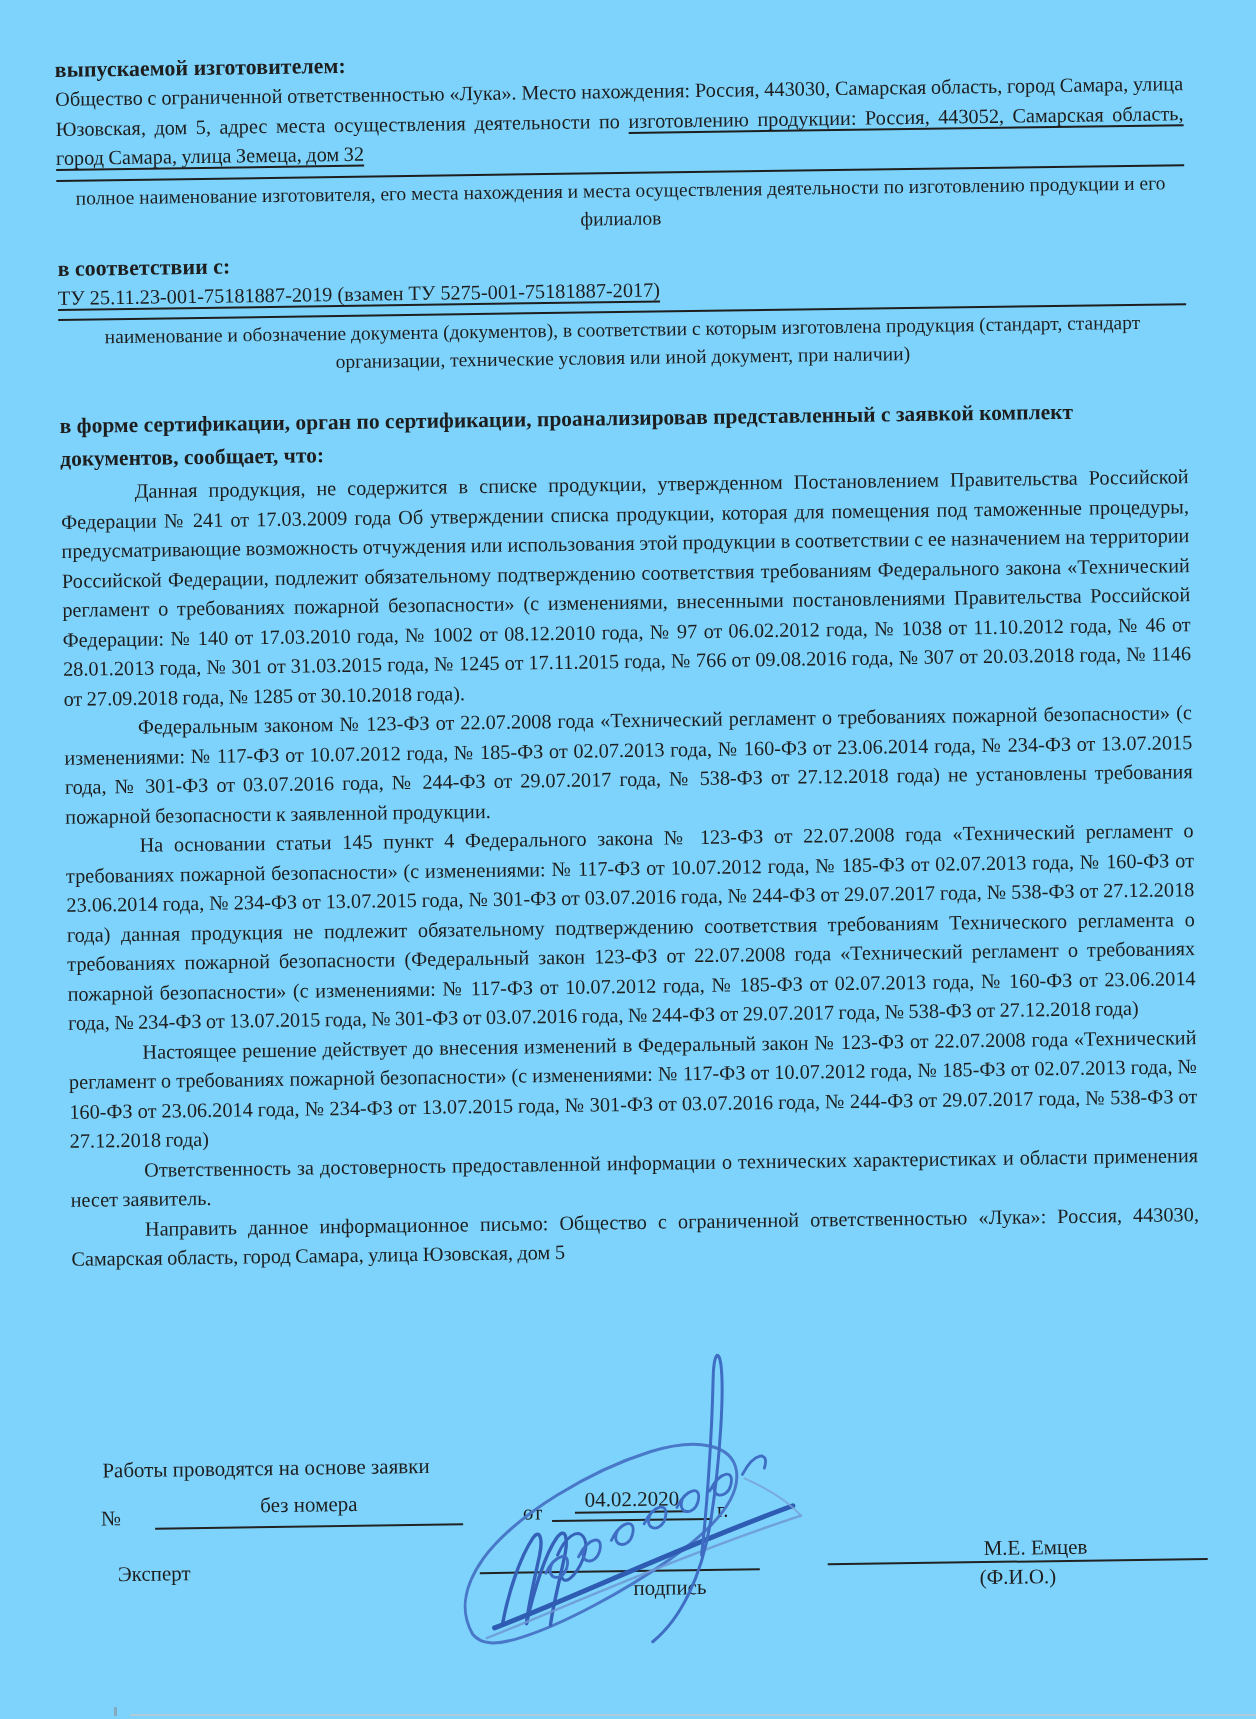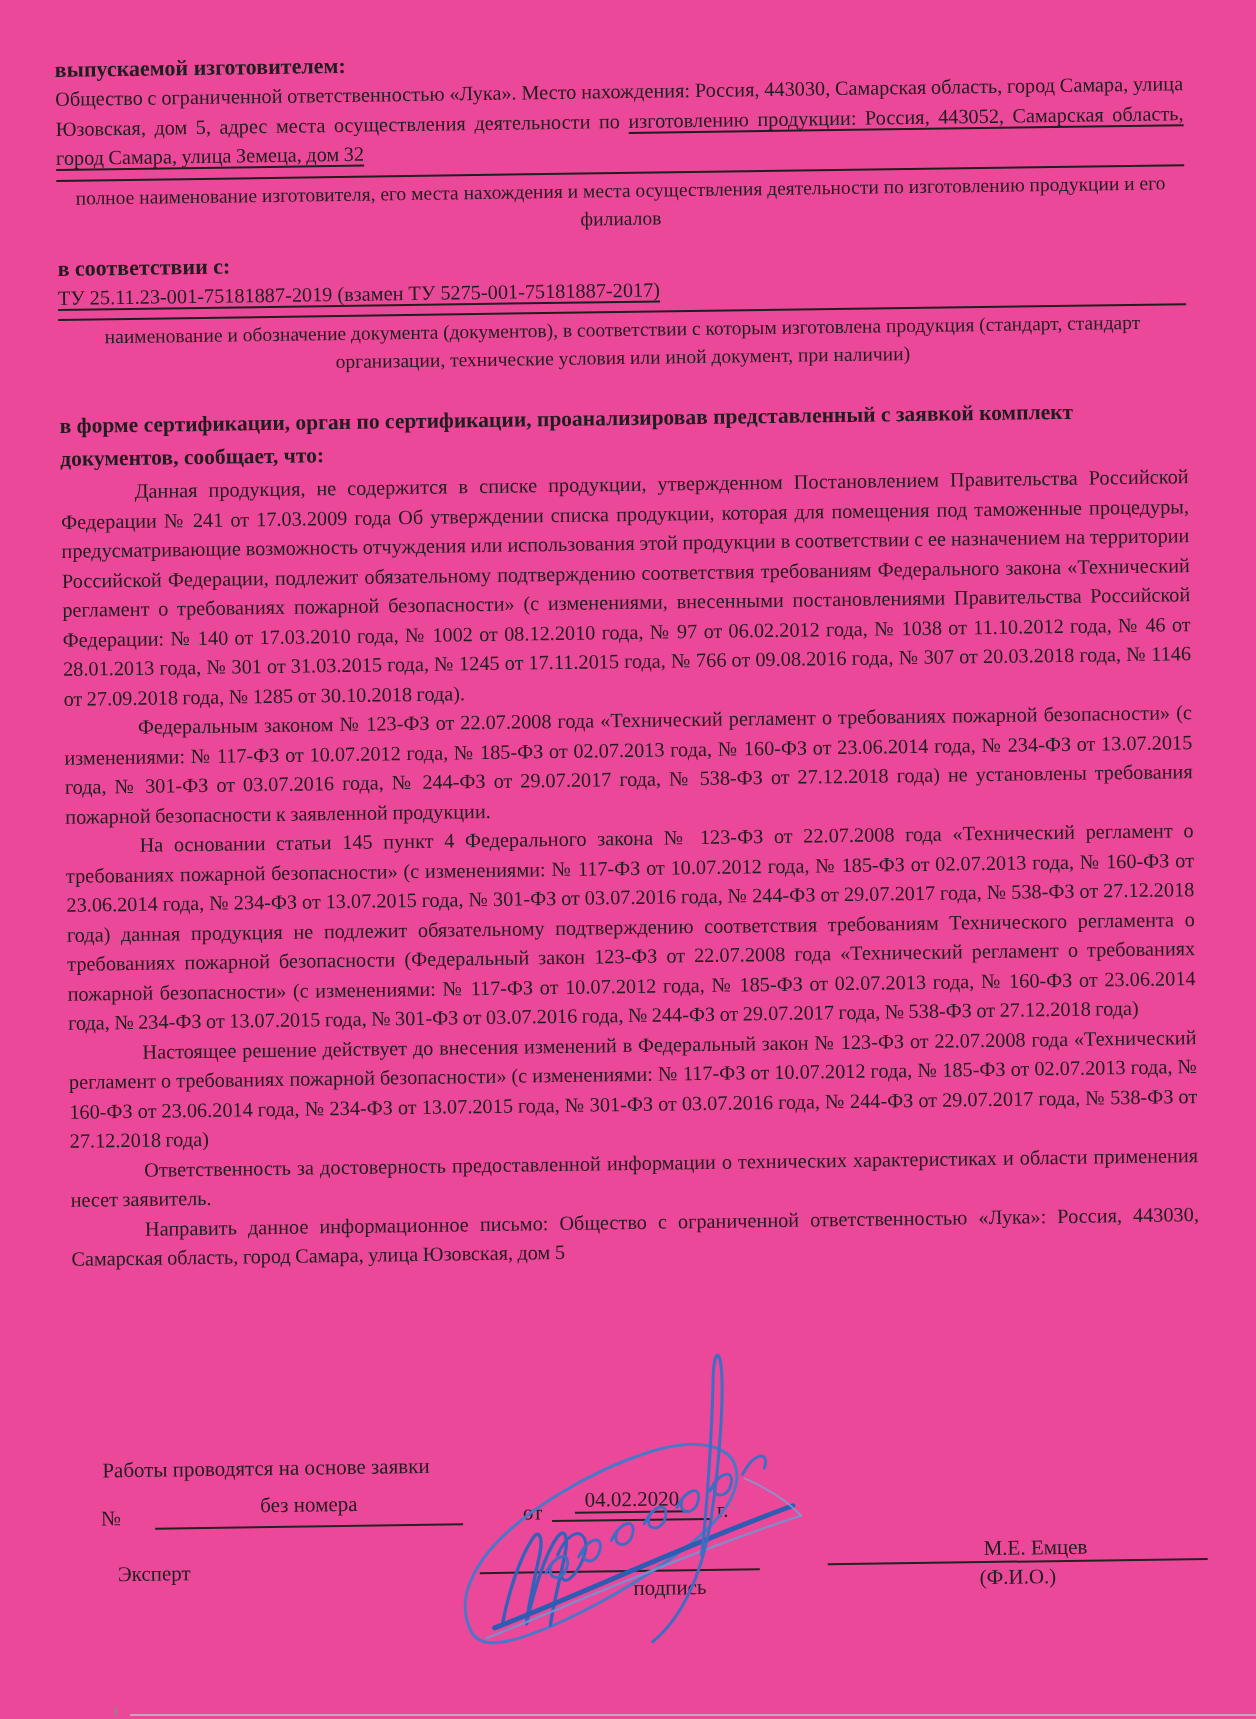--- a/index.html
+++ b/index.html
@@ -1,17 +1,17 @@
 <!DOCTYPE html>
 <html lang="ru"><head>
 <meta charset="utf-8">
 <style>
   html,body{margin:0;padding:0;background:#ffffff;}
   .sheet{
-    position:relative;width:1256px;height:1719px;background:#ec4899;
+    position:relative;width:1256px;height:1719px;background:#7dd3fc;
     overflow:hidden;color:#1e1e1e;
     font-family:"Liberation Serif","DejaVu Serif",serif;
   }
   .skew{position:absolute;left:0;top:0;width:1256px;height:1719px;
     transform:rotate(-0.8deg);transform-origin:628px 870px;}
   .flow{padding:46px 62px 0 66px;font-size:20.3px;line-height:29.5px;}
   .h{font-size:22px;font-weight:700;line-height:31px;}
   .para{margin:0;text-align:justify;text-indent:74px;word-spacing:-0.6px;}
   .noindent{text-indent:0;}
   .u{border-bottom:2px solid #1e1e1e;}

